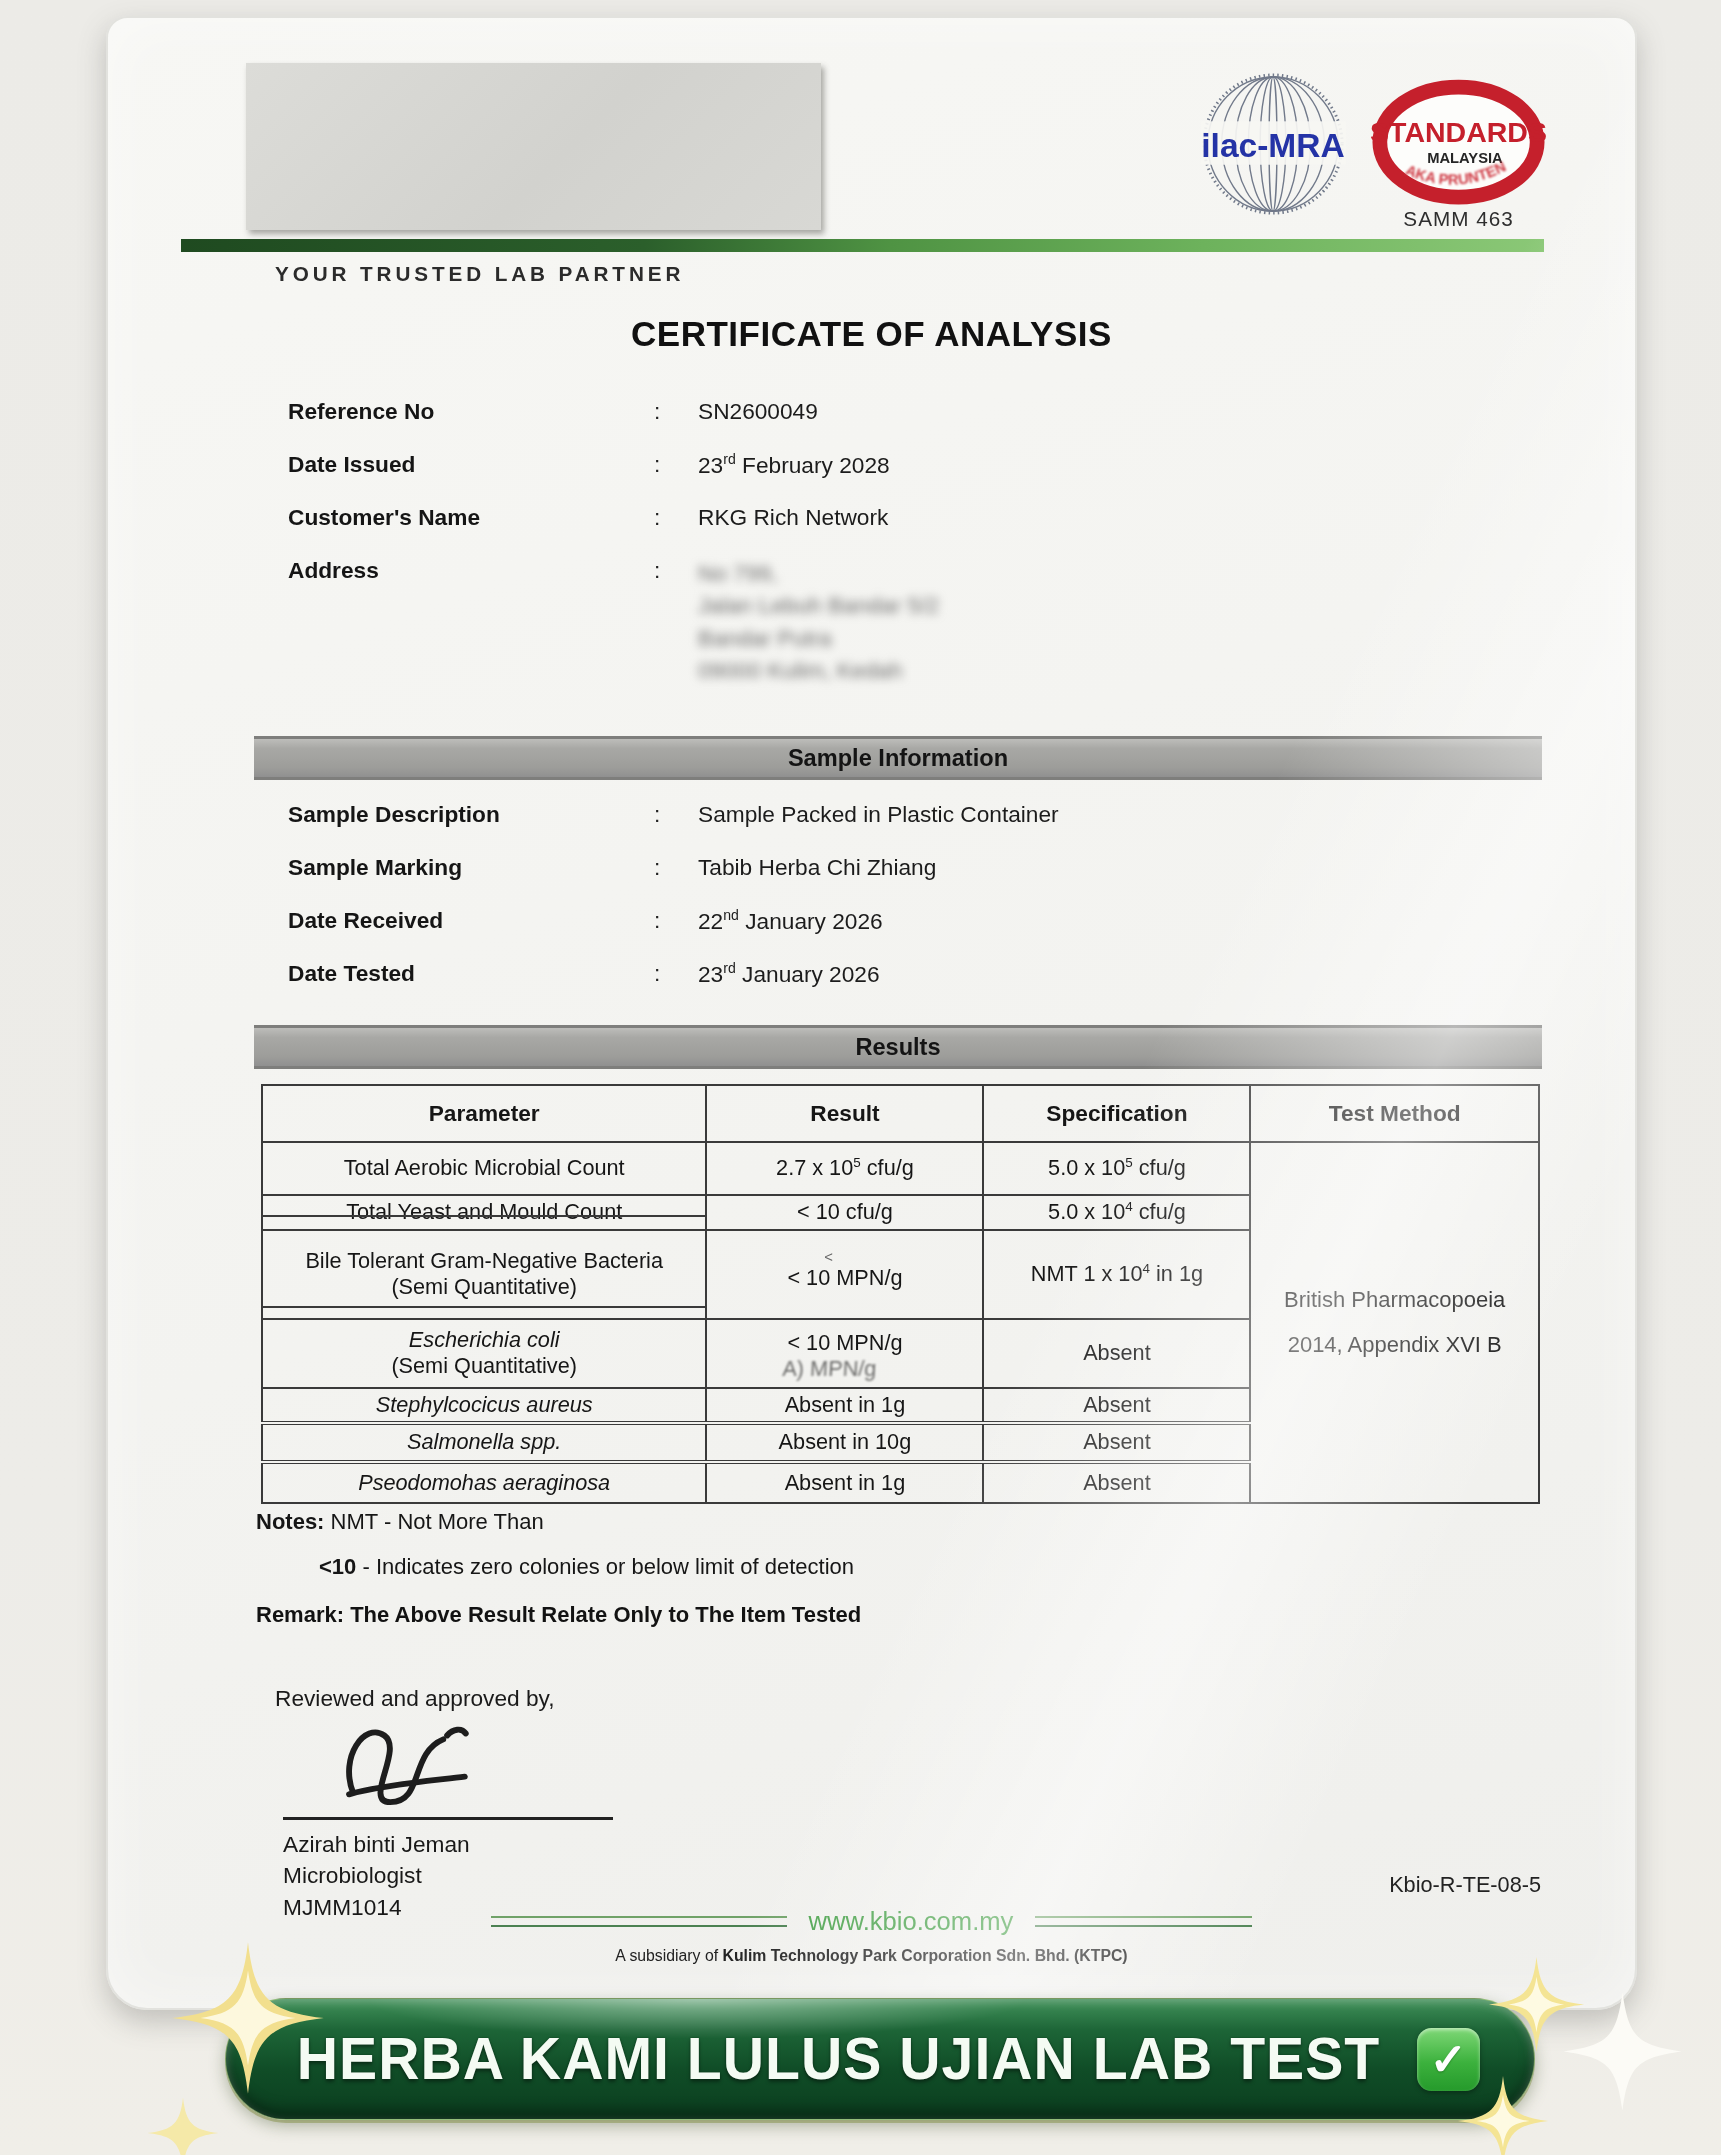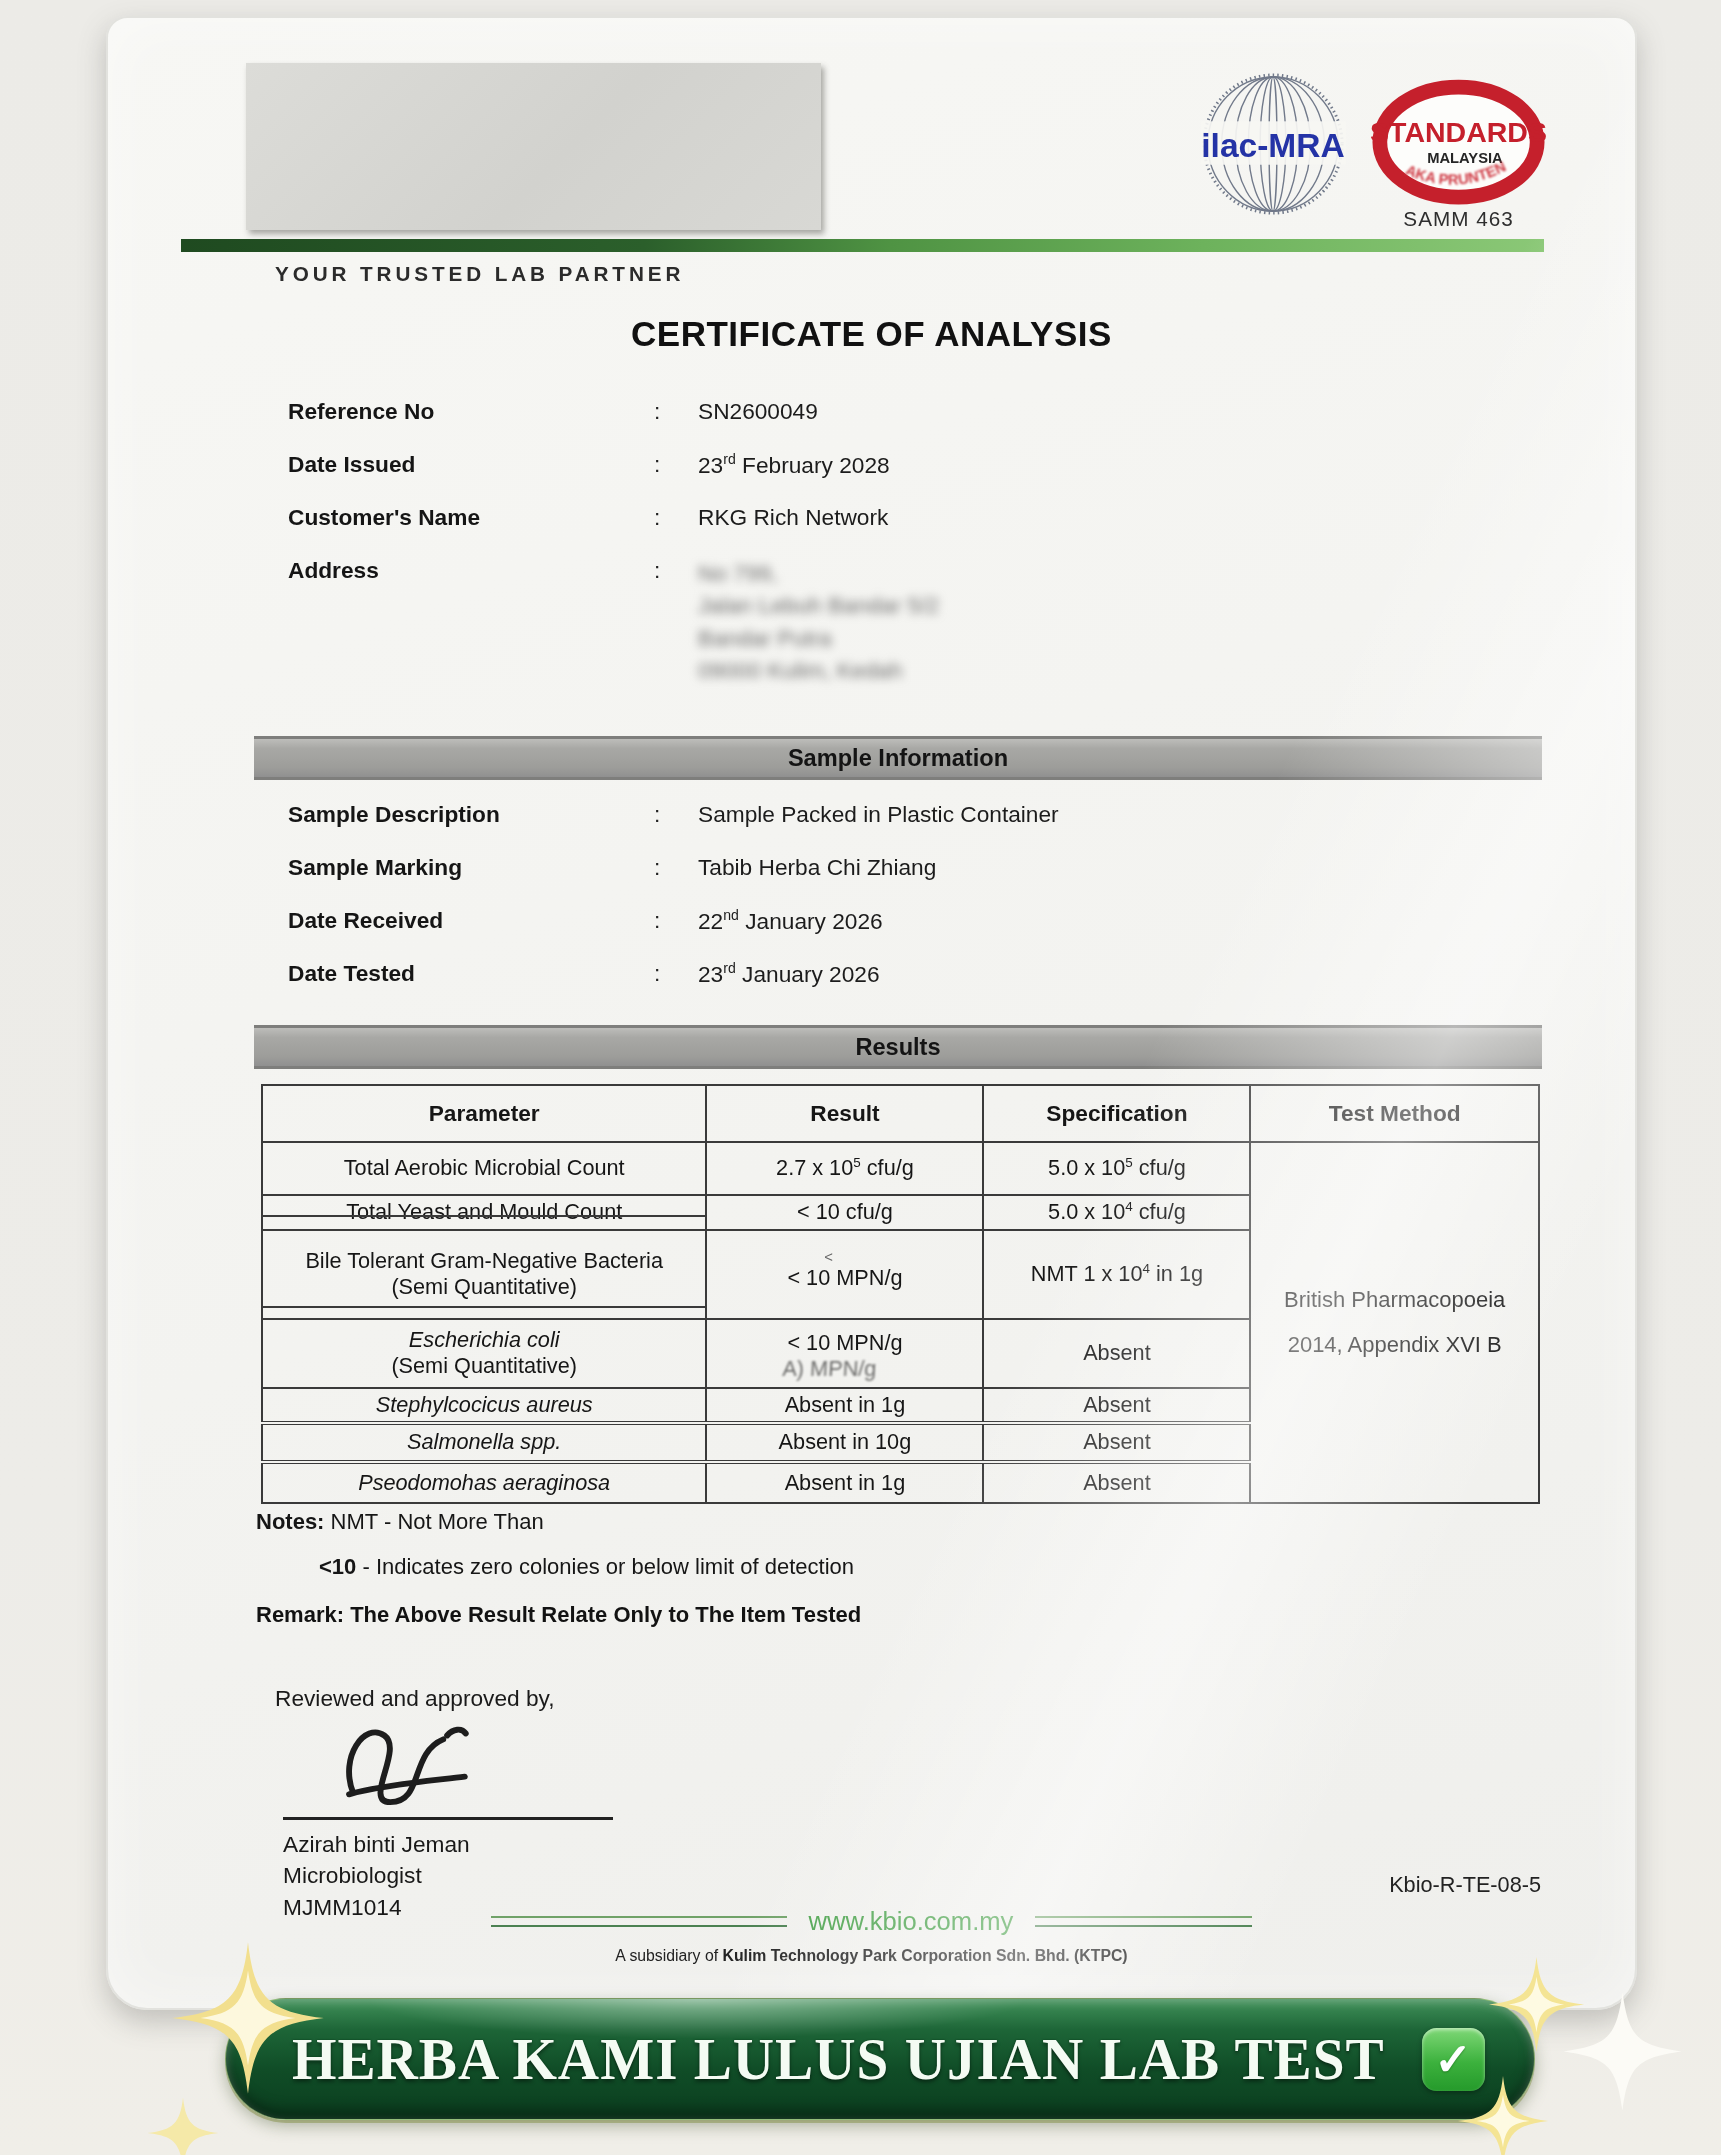--- a/index.html
+++ b/index.html
@@ -80,21 +80,21 @@
   .dline{height:6.9px;border-top:2.5px solid #5a9551;border-bottom:2.5px solid #2f6e36;opacity:.85;}
   .dl-l{width:296px;} .dl-r{width:217px;}
   .site{font-size:25.6px;color:#49a24b;}
   .subsid{position:absolute;left:0;top:1929px;width:100%;text-align:center;font-size:15.8px;color:#222;}
   .subsid .b{font-weight:700;}
   
   .banner{position:absolute;left:225px;top:1998px;width:1308px;height:120px;border-radius:61px;
         background:linear-gradient(180deg,#41925a 0%,#1d6537 26%,#104d27 58%,#0b3e1f 100%);
         border:1.5px solid rgba(215,225,150,.55);
         box-shadow:0 5.9px 15.8px rgba(50,70,30,.35), inset 0 3px 9.9px rgba(255,255,255,.28), inset 0 -7.9px 13.8px rgba(0,0,0,.38), 0 3px 0 rgba(150,160,70,.45);
-        display:flex;align-items:center;justify-content:center;gap:19.7px;font-family:Liberation Serif, serif;}
+        display:flex;align-items:center;justify-content:center;gap:19.7px;}
   .banner::before{content:"";position:absolute;inset:0;border-radius:inherit;pointer-events:none;
         background:radial-gradient(ellipse 42% 55% at 36% 0%,rgba(255,255,255,.38),transparent 60%);}
   .banner-text{font-size:59px;font-weight:700;color:#f4fbf3;letter-spacing:1px;transform:scaleX(.97);
         text-shadow:0 3px 3.9px rgba(0,0,0,.38), 0 0 2px rgba(8,50,24,.8);white-space:nowrap;}
   .check{width:63px;height:63px;border-radius:14.8px;flex:0 0 auto;
         background:linear-gradient(180deg,#7fd877 0%,#3cb13d 55%,#259a2b 100%);
         box-shadow:inset 0 2px 3.9px rgba(255,255,255,.5), 0 2px 4.9px rgba(0,0,0,.35);
         display:flex;align-items:center;justify-content:center;
         color:#fff;font-size:45px;font-weight:700;text-shadow:0 1px 2px rgba(0,60,0,.4);}
   .spark{position:absolute;pointer-events:none;}

